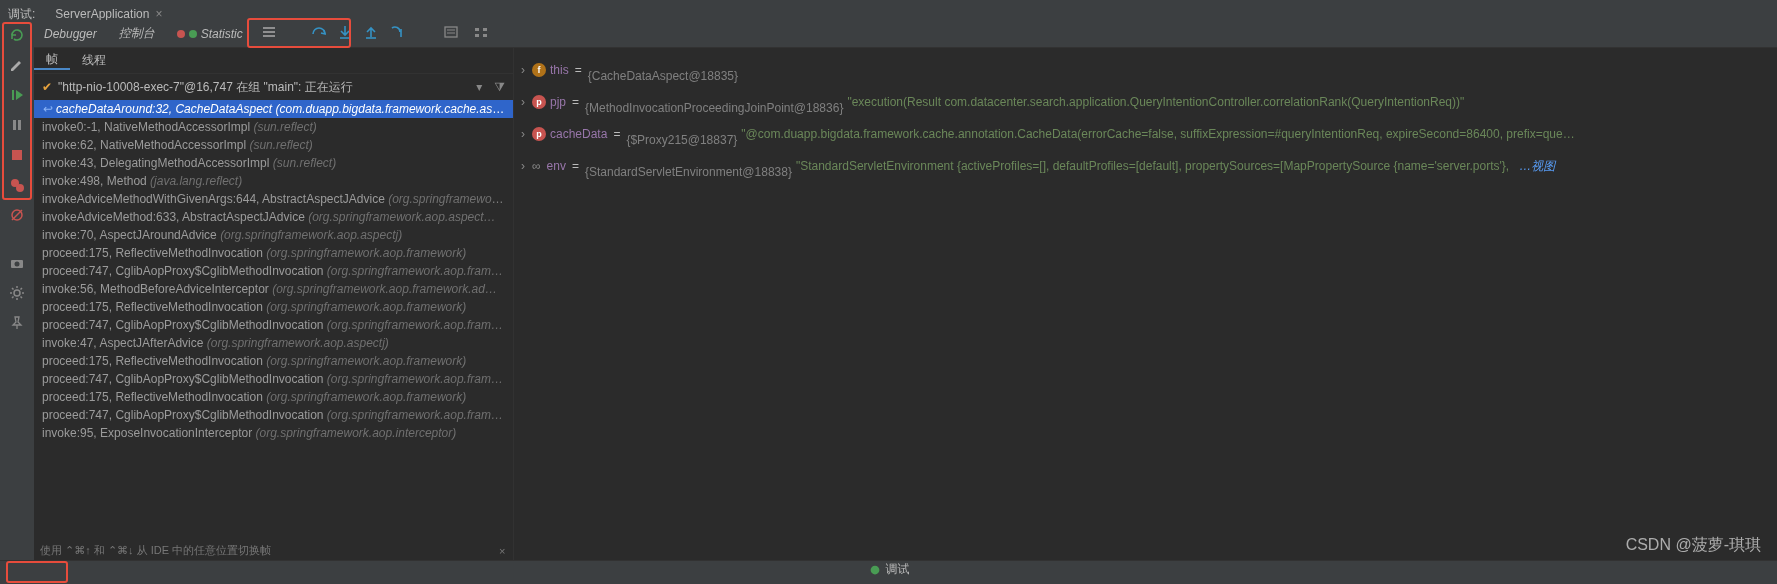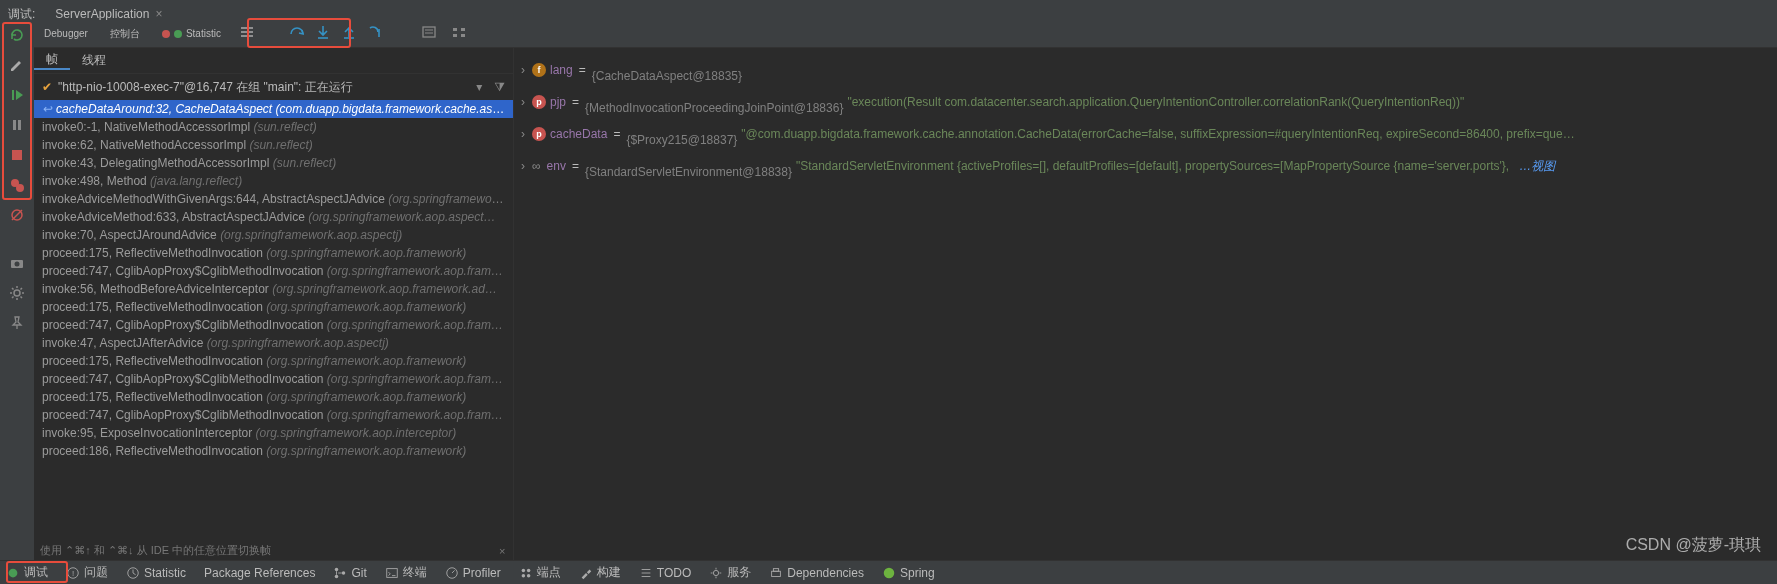--- a/index.html
+++ b/index.html
@@ -19,21 +19,21 @@
   .appTab .close { margin-left:6px; color:#888;}
   
   .leftbar { position:absolute; left:0; top:20px; width:34px; height:calc(100% - 20px - 24px);
              background:#3c3f41; display:flex; flex-direction:column; align-items:center; padding-top:6px; gap:12px;}
   .leftbar .iconbtn { width:18px; height:18px; display:flex; align-items:center; justify-content:center; cursor:pointer;}
   .leftbar svg { width:16px; height:16px; }
   .red-box-left { position:absolute; left:2px; top:22px; width:30px; height:178px; border:2px solid #e74c3c; border-radius:3px; pointer-events:none; z-index:50;}
   
   .toolbar { position:absolute; left:34px; top:20px; right:0; height:28px; background:#3c3f41;
              display:flex; align-items:center; padding:0 6px; gap:14px; border-bottom:1px solid #323232;}
-  .toolbar .tab { font-size:10px; padding:2px 4px;}
+  .toolbar .tab { font-size:12px; padding:2px 4px;font-style:italic;}
   .toolbar .icongrp { display:flex; gap:10px; align-items:center;}
   .toolbar svg { width:16px; height:16px;}
   .actuator-dot { width:8px; height:8px; border-radius:50%;}
   .red-box-step { position:absolute; left:247px; top:18px; width:104px; height:30px; border:2px solid #e74c3c; border-radius:3px; pointer-events:none; z-index:50;}
   
   .main { position:absolute; left:34px; top:48px; right:0; bottom:24px; display:flex; background:#2b2b2b;}
   .frames { width:480px; display:flex; flex-direction:column; border-right:1px solid #323232; overflow:hidden;}
   .frames-head { height:26px; display:flex; align-items:center; border-bottom:1px solid #323232;}
   .frames-head .ftab { padding:0 12px; font-size:12px;}
   .frames-head .ftab.active { border-bottom:2px solid #4a88c7;}
@@ -57,21 +57,21 @@
   .badge-f { background:#b07219;}
   .badge-p { background:#c75450;}
   .var-name { color:#9876aa;}
   .var-eq { color:#bbb; margin:0 2px;}
   .var-val { color:#808080;margin-top:13px;}
   .var-str { color:#6a8759;}
   .var-link { color:#589df6; margin-left:6px;font-style:italic;}
   .infinity { color:#888; font-style:normal; margin-right:2px;}
   
   .statusbar { position:absolute; left:0; bottom:0; right:0; height:24px; background:#3c3f41;
-               display:flex; align-items:center; padding:0 6px; gap:18px; font-size:12px; border-top:1px solid #323232;}
+               display:flex; align-items:center; padding:0 6px; gap:18px; font-size:12px; border-top:1px solid #323232;flex-direction:column;}
   .statusbar .item { display:flex; align-items:center; gap:4px; color:#bbb;}
   .statusbar svg { width:14px; height:14px;}
   .red-box-debug { position:absolute; left:6px; bottom:1px; width:62px; height:22px; border:2px solid #e74c3c; border-radius:3px; pointer-events:none; z-index:50;}
   
   .watermark { position:absolute; right:16px; bottom:28px; font-size:16px; color:#d8d8d8; opacity:0.75; pointer-events:none; font-weight:400;}
 </style>
 </head>
 <body>
 
 <div class="topstrip">
@@ -216,28 +216,27 @@
         <div class="stackrow"><span class="method">proceed:747, CglibAopProxy$CglibMethodInvocation</span> <span class="pkg">(org.springframework.aop.fram…</span></div>
         <div class="stackrow"><span class="method">invoke:56, MethodBeforeAdviceInterceptor</span> <span class="pkg">(org.springframework.aop.framework.ad…</span></div>
         <div class="stackrow"><span class="method">proceed:175, ReflectiveMethodInvocation</span> <span class="pkg">(org.springframework.aop.framework)</span></div>
         <div class="stackrow"><span class="method">proceed:747, CglibAopProxy$CglibMethodInvocation</span> <span class="pkg">(org.springframework.aop.fram…</span></div>
         <div class="stackrow"><span class="method">invoke:47, AspectJAfterAdvice</span> <span class="pkg">(org.springframework.aop.aspectj)</span></div>
         <div class="stackrow"><span class="method">proceed:175, ReflectiveMethodInvocation</span> <span class="pkg">(org.springframework.aop.framework)</span></div>
         <div class="stackrow"><span class="method">proceed:747, CglibAopProxy$CglibMethodInvocation</span> <span class="pkg">(org.springframework.aop.fram…</span></div>
         <div class="stackrow"><span class="method">proceed:175, ReflectiveMethodInvocation</span> <span class="pkg">(org.springframework.aop.framework)</span></div>
         <div class="stackrow"><span class="method">proceed:747, CglibAopProxy$CglibMethodInvocation</span> <span class="pkg">(org.springframework.aop.fram…</span></div>
         <div class="stackrow"><span class="method">invoke:95, ExposeInvocationInterceptor</span> <span class="pkg">(org.springframework.aop.interceptor)</span></div>
-        <div class="stackrow"><span class="method">proceed:186, ReflectiveMethodInvocation</span> <span class="pkg">(org.springframework.aop.framework)</span></div>
       </div>
   </div>
   <div class="vars" id="varspane">
       <div class="var-row">
         <span class="chev">›</span>
         <span class="var-badge badge-f">f</span>
-        <span class="var-name">lang</span>
+        <span class="var-name">this</span>
         <span class="var-eq"> = </span>
         <span class="var-val">{CacheDataAspect@18835}</span>
       </div>
       <div class="var-row">
         <span class="chev">›</span>
         <span class="var-badge badge-p">p</span>
         <span class="var-name">pjp</span>
         <span class="var-eq"> = </span>
         <span class="var-val">{MethodInvocationProceedingJoinPoint@18836}</span> 
         <span class="var-str">"execution(Result com.datacenter.search.application.QueryIntentionController.correlationRank(QueryIntentionReq))"</span>

